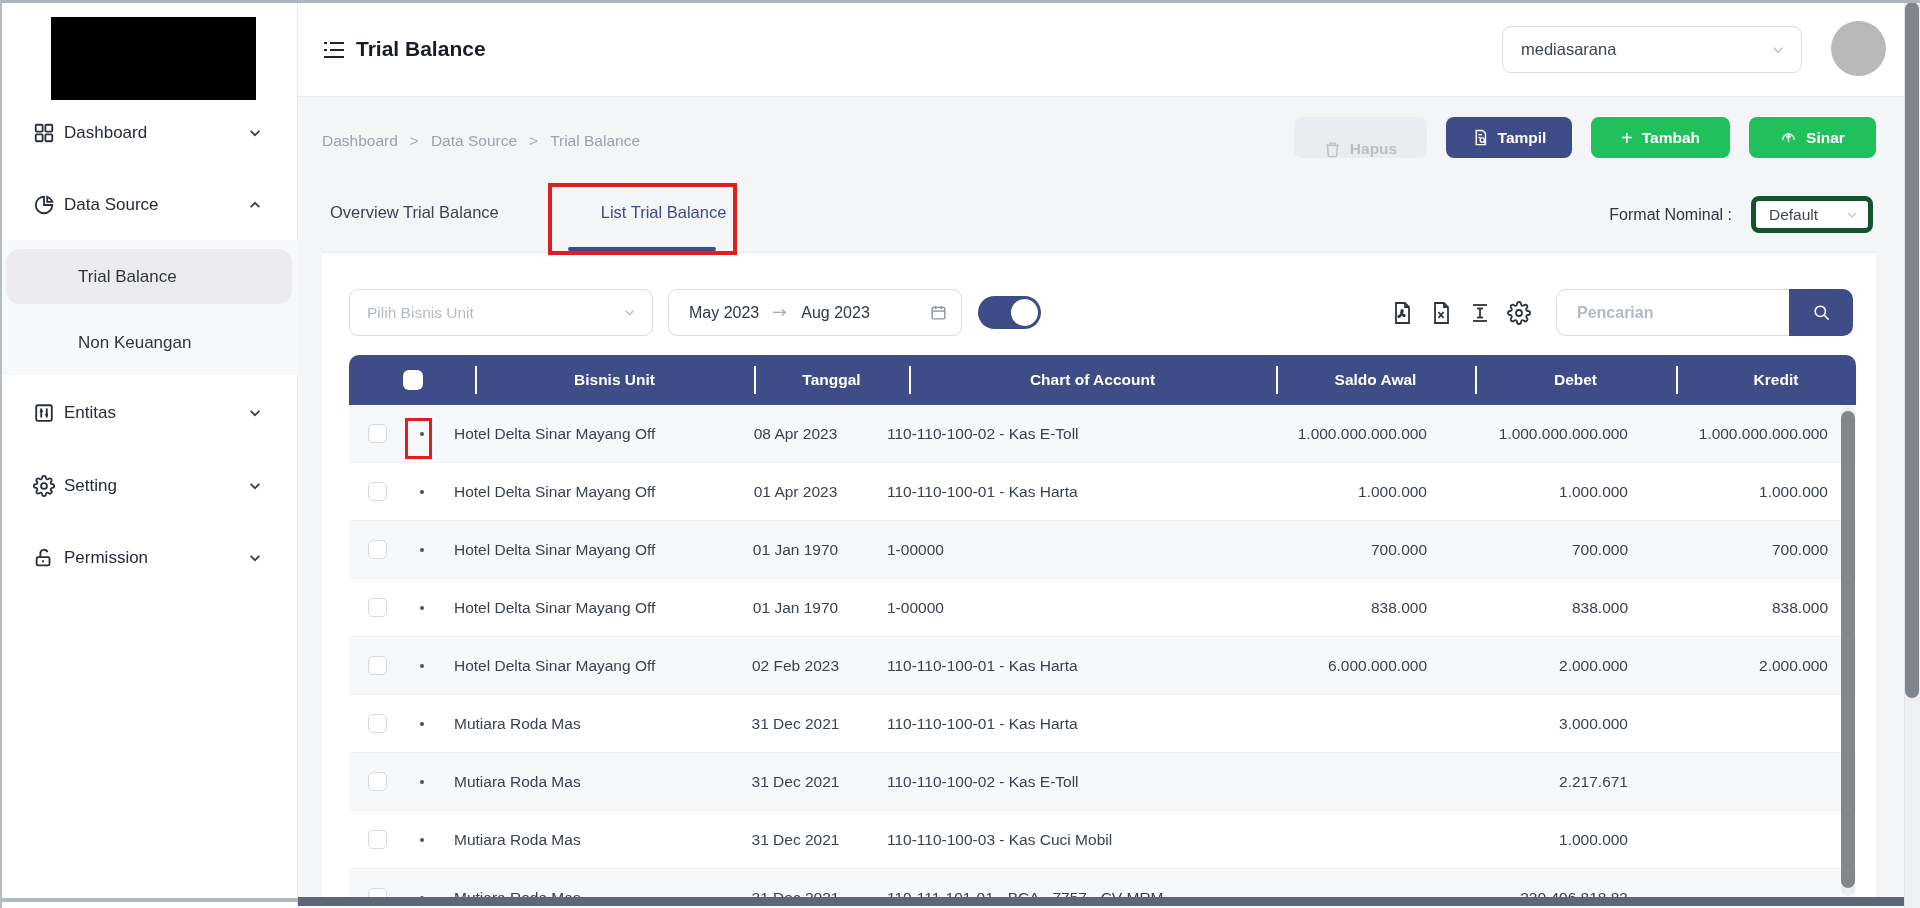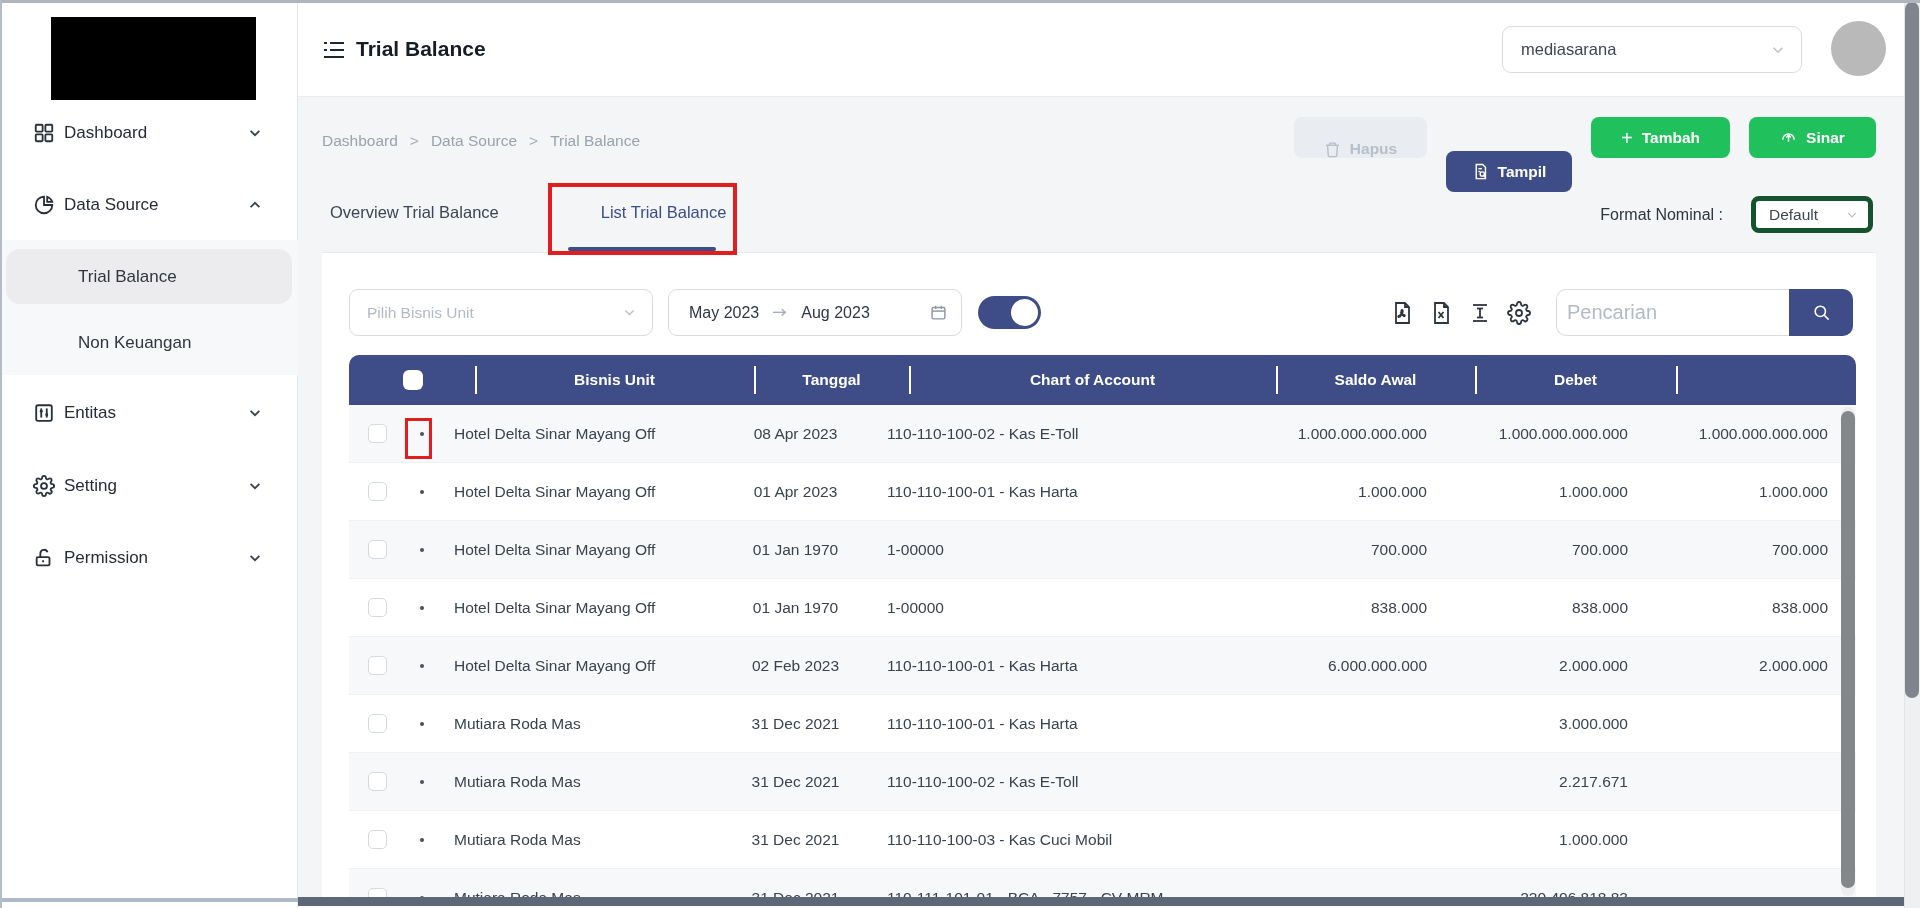--- a/index.html
+++ b/index.html
@@ -33,30 +33,30 @@
   .avatar{position:absolute;right:18px;top:21px;width:55px;height:55px;border-radius:50%;background:#b9b9b9;}
 
   
   .main{position:absolute;left:298px;top:97px;right:16px;bottom:2px;background:#f4f5f6;}
   .breadcrumb{position:absolute;left:24px;top:35px;font-size:15.5px;color:#9aa2ad;display:flex;gap:12px;}
   .breadcrumb .sep{color:#a6adb6;}
   .actions{position:absolute;right:28px;top:20px;display:flex;gap:19px;}
   .btn{height:41px;border-radius:8px;display:flex;align-items:center;justify-content:center;gap:9px;font-size:15.5px;font-weight:600;cursor:pointer;border:none;}
   .btn svg{width:17px;height:17px;}
   .btn-hapus{width:133px;background:#e9ecf0;color:#b8bfc8;cursor:default;align-items:flex-end;}
-  .btn-tampil{width:126px;background:#3e4c87;color:#fff;margin-top:34px;}
+  .btn-tampil{width:126px;background:#3e4c87;color:#fff;}
   .btn-tambah{width:139px;background:#20c05c;color:#fff;}
   .btn-import{width:127px;background:#20c05c;color:#fff;}
   .btn .plus{font-size:20px;font-weight:400;line-height:1;}
 
   .tabs{position:absolute;left:32px;top:106px;display:flex;gap:102px;}
   .tab{font-size:16.5px;color:#3b4454;cursor:pointer;}
   .tab.active{color:#3c4c8c;}
   .tab-underline{position:absolute;left:270px;top:150px;width:148px;height:4px;background:#3e4c87;border-radius:2px;}
-  .fmt{position:absolute;right:31px;top:99px;display:flex;align-items:center;gap:28px;}
+  .fmt{position:absolute;right:31px;top:99px;display:flex;align-items:center;gap:19px;}
   .fmt .flabel{font-size:16px;color:#2c3542;}
   .fmt .fselect{position:relative;width:122px;height:37px;border:5px solid #14532d;border-radius:8px;background:#fff;display:flex;align-items:center;cursor:pointer;}
   .fmt .fselect .val{margin-left:13px;font-size:15.5px;color:#3f4651;}
   .fmt .fselect .chev{position:absolute;right:10px;width:12px;height:12px;color:#b9bfc7;}
   .tab-divider{position:absolute;left:24px;right:28px;top:155px;height:1px;background:#e8eaed;}
 
   
   .card{position:absolute;left:24px;top:156px;width:1554px;bottom:0;background:#fff;overflow:hidden;}
   .f-select{position:absolute;left:27px;top:36px;width:304px;height:47px;border:1px solid #d8dce1;border-radius:9px;display:flex;align-items:center;cursor:pointer;}
   .f-select .ph{margin-left:17px;font-size:15.5px;color:#b3bac4;}
@@ -65,21 +65,21 @@
   .f-dates .dt{font-size:16px;color:#2f3744;}
   .f-dates .d1{margin-left:20px;}
   .f-dates .arr{margin:0 13px;color:#a7aeb8;width:16px;height:12px;}
   .f-dates .cal{position:absolute;right:14px;width:17px;height:17px;color:#8e96a1;}
   .toggle{position:absolute;left:656px;top:43px;width:63px;height:33px;background:#3e4c87;border-radius:17px;cursor:pointer;}
   .toggle .knob{position:absolute;right:3px;top:3px;width:27px;height:27px;background:#fff;border-radius:50%;}
   .tool-icons{position:absolute;left:1068px;top:36px;height:47px;display:flex;align-items:center;gap:15px;}
   .tico{width:24px;height:24px;color:#2e343d;cursor:pointer;display:flex;align-items:center;justify-content:center;}
   .search-group{position:absolute;left:1234px;top:36px;width:297px;height:47px;display:flex;}
   .search-input{flex:1;border:1px solid #d8dce1;border-right:none;border-radius:10px 0 0 10px;display:flex;align-items:center;}
-  .search-input .ph{margin-left:10px;font-size:20px;color:#b3bac4;}
+  .search-input .ph{margin-left:20px;font-size:16px;color:#b3bac4;font-weight:bold;}
   .search-btn{width:64px;background:#3e4c87;border-radius:0 10px 10px 0;display:flex;align-items:center;justify-content:center;cursor:pointer;}
   .search-btn svg{width:19px;height:19px;color:#fff;}
 
   
   .tbl{position:absolute;left:27px;top:102px;width:1507px;}
   .thead{display:grid;grid-template-columns:56px 34px 279px 155px 367px 199px 201px 200px 16px;height:50px;background:#3e4c87;border-radius:10px 10px 0 0;align-items:center;padding-left:36px;}
   .th{position:relative;height:100%;display:flex;align-items:center;justify-content:center;color:#fff;font-size:15.5px;font-weight:600;}
   .th.sep::before{content:"";position:absolute;left:0;top:11px;bottom:11px;width:2px;background:#fff;}
   .cb{width:19px;height:19px;border:1.5px solid #d4d9de;border-radius:5px;background:#fff;display:inline-block;cursor:pointer;}
   .cb.header{width:20px;height:20px;border:none;border-radius:6px;}
@@ -376,20 +376,21 @@
         <div class="thead">
           <div class="th">
               <span class="cb header"></span>
             </div>
           <div class="th"></div>
           <div class="th sep">Bisnis Unit</div>
           <div class="th sep">Tanggal</div>
           <div class="th sep">Chart of Account</div>
           <div class="th sep">Saldo Awal</div>
           <div class="th sep">Debet</div>
+          <div class="th sep">Kredit</div>
           <div class="th sep"></div>
         </div>
         <div id="tbody">
             <div class="trow">
               <div class="cell c-sel">
                 <span class="cb"></span>
               </div>
               <div class="cell c-act">
                 <span class="dots"></span>
               </div>

